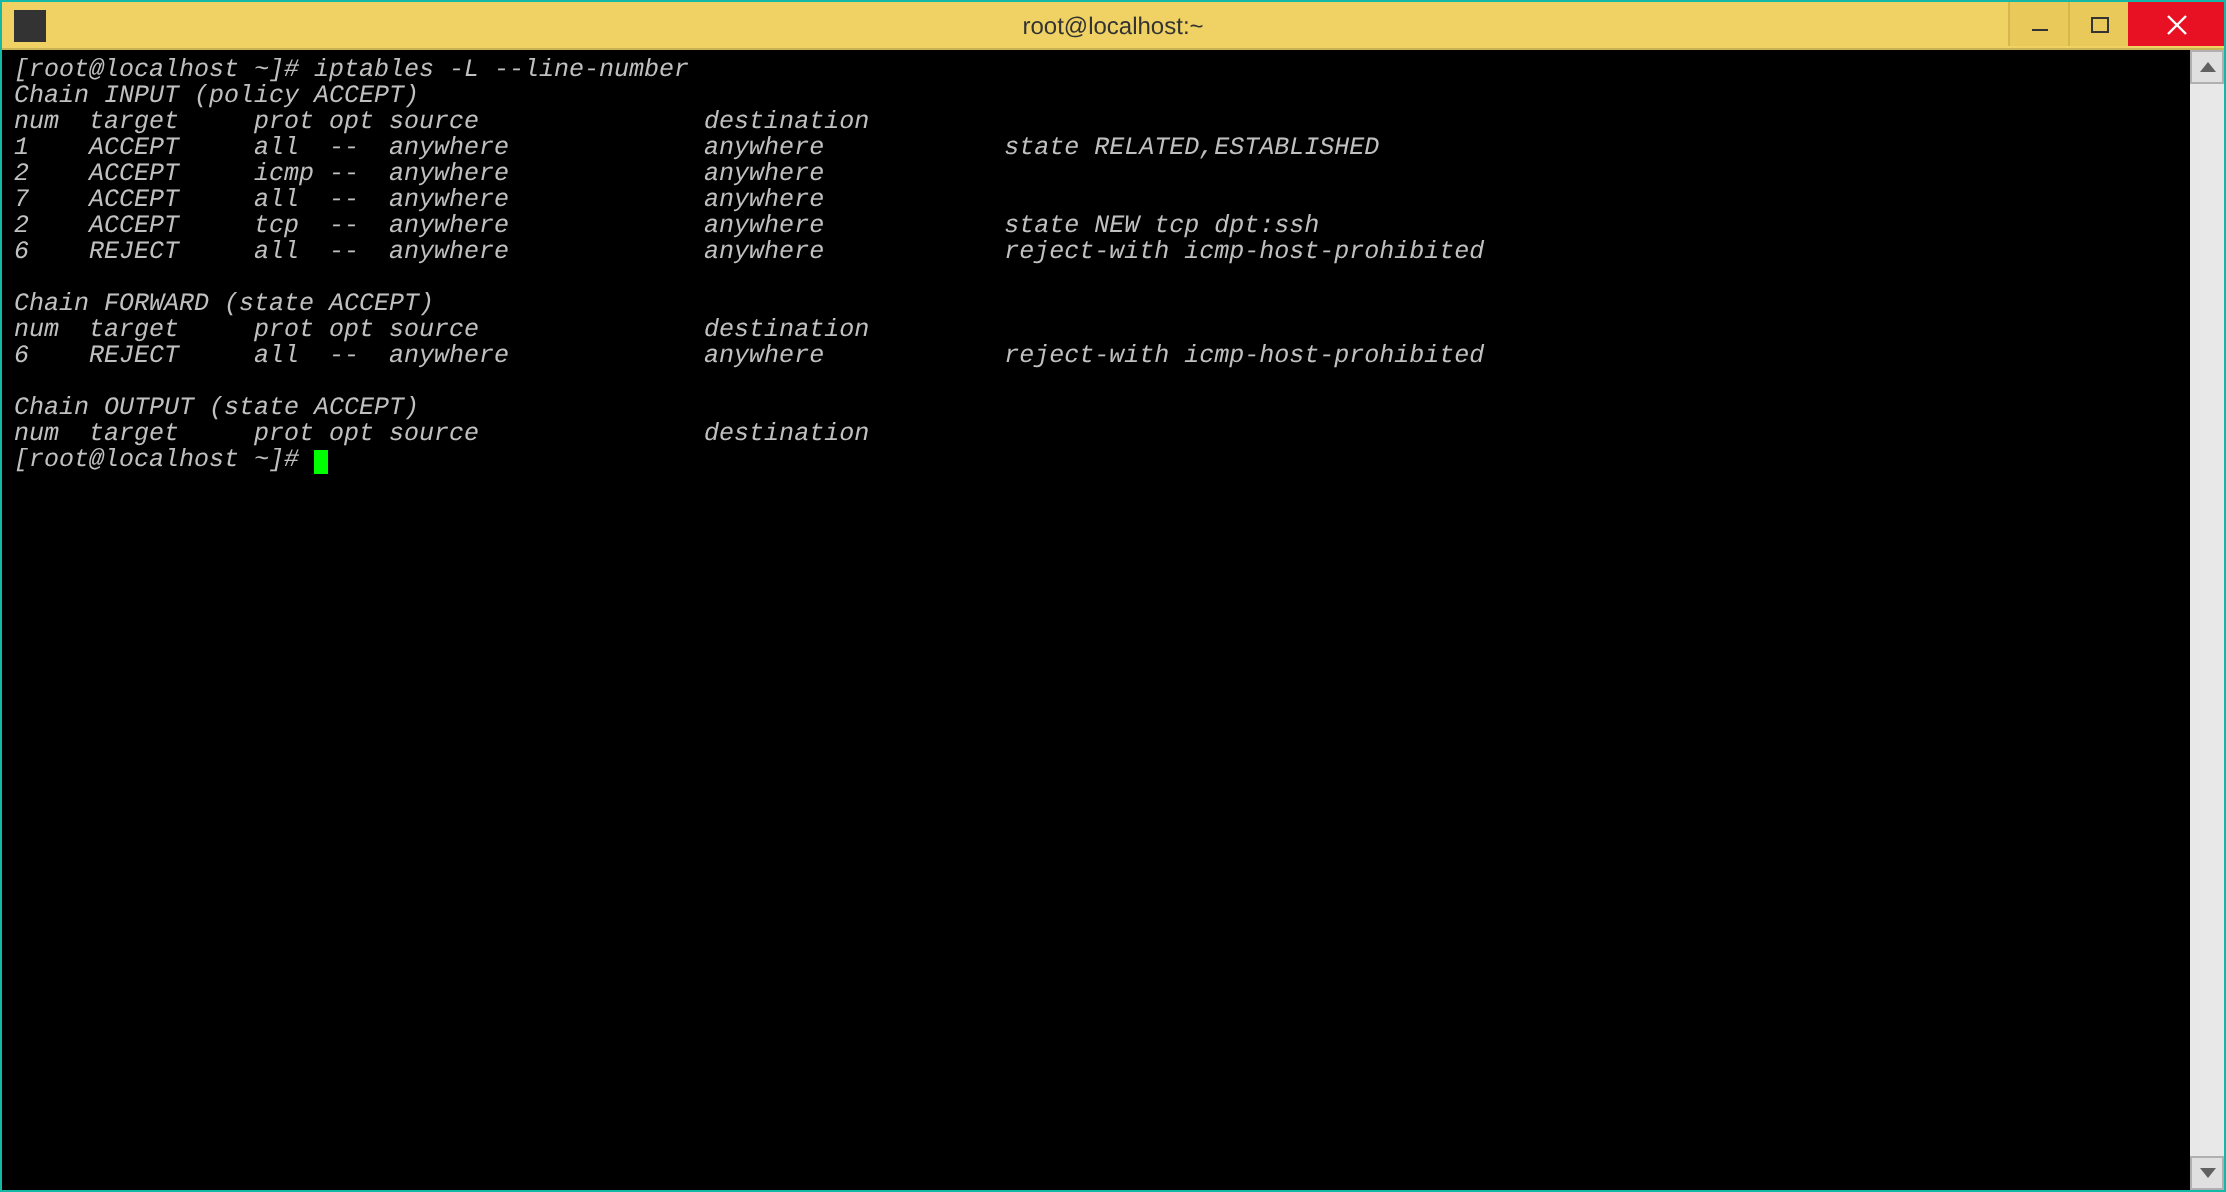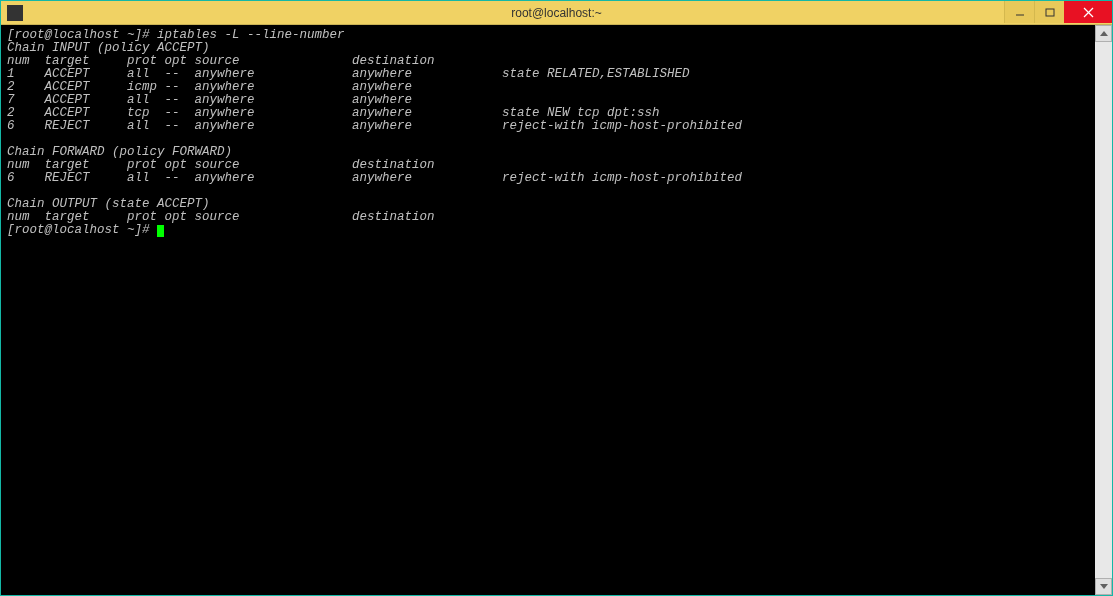--- a/index.html
+++ b/index.html
@@ -141,21 +141,21 @@
   <div class="terminal-area">
     <div class="terminal"><span class="row"><span>[root@localhost ~]# </span><span>iptables -L --line-number</span></span>
 <span class="row">Chain INPUT (policy ACCEPT)</span>
 <span class="row">num  target     prot opt source               destination         </span>
 <span class="row">1    ACCEPT     all  --  anywhere             anywhere            state RELATED,ESTABLISHED </span>
 <span class="row">2    ACCEPT     icmp --  anywhere             anywhere            </span>
 <span class="row">7    ACCEPT     all  --  anywhere             anywhere            </span>
 <span class="row">2    ACCEPT     tcp  --  anywhere             anywhere            state NEW tcp dpt:ssh </span>
 <span class="row">6    REJECT     all  --  anywhere             anywhere            reject-with icmp-host-prohibited </span>
 
-<span class="row">Chain FORWARD (policy FORWARD)</span>
+<span class="row">Chain FORWARD (state ACCEPT)</span>
 <span class="row">num  target     prot opt source               destination         </span>
 <span class="row">6    REJECT     all  --  anywhere             anywhere            reject-with icmp-host-prohibited </span>
 
 <span class="row">Chain OUTPUT (state ACCEPT)</span>
 <span class="row">num  target     prot opt source               destination         </span>
 <span class="row"><span>[root@localhost ~]# </span><span class="cursor"></span></span></div>
 
     <div class="scrollbar">
       <div class="scroll-btn">
         <svg width="8" height="5" viewBox="0 0 8 5">

